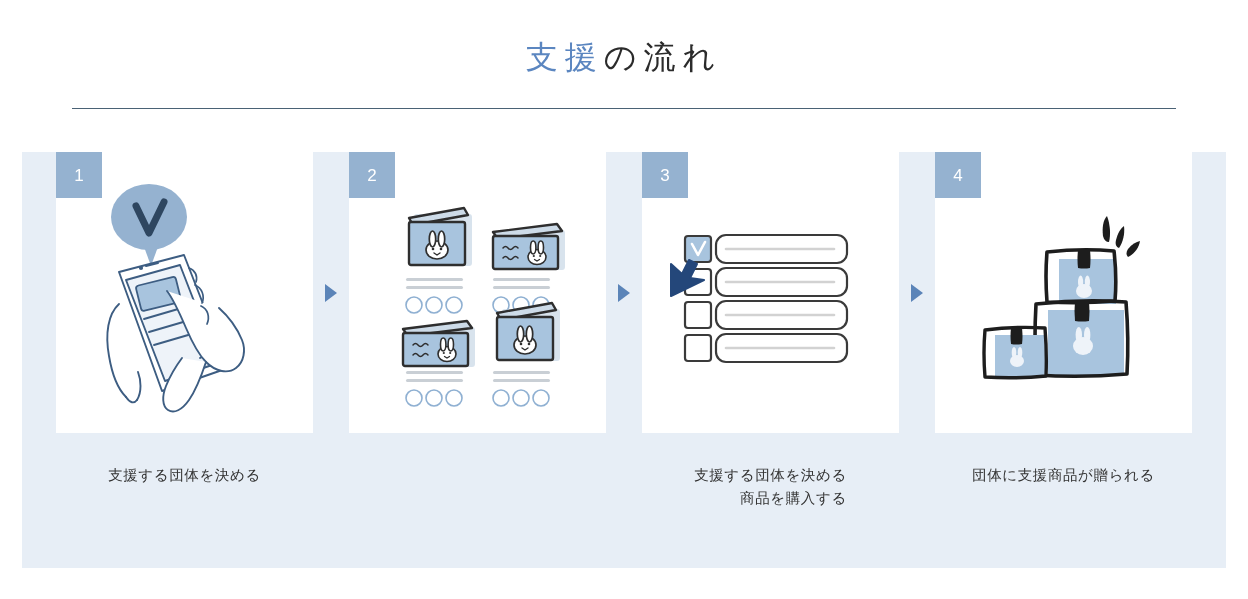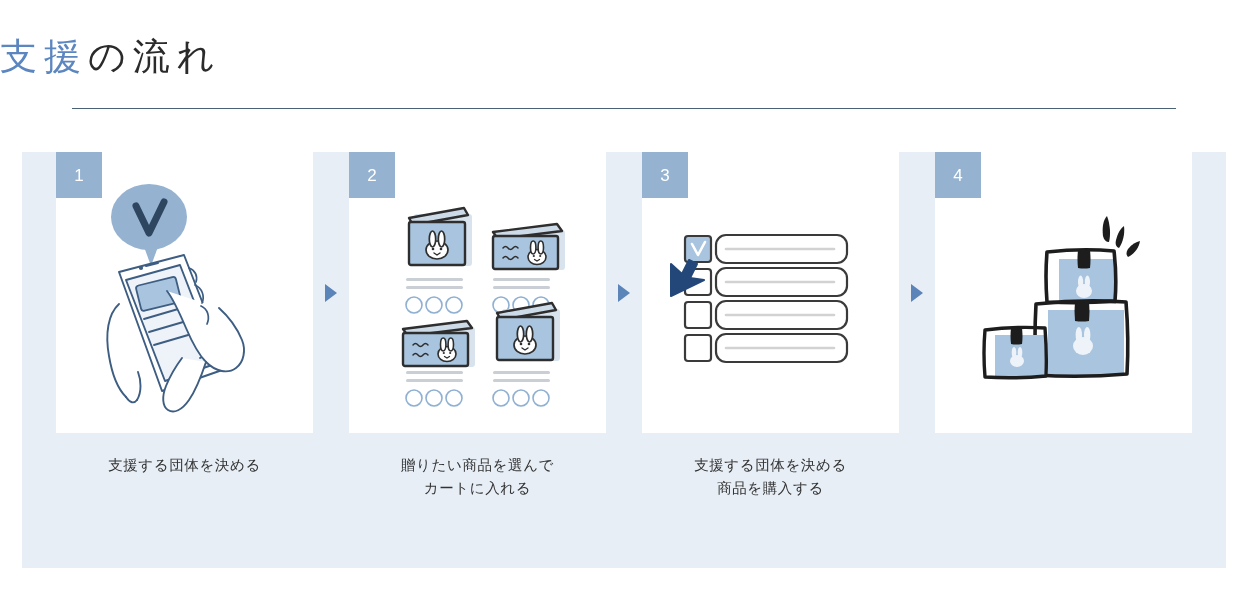--- a/index.html
+++ b/index.html
@@ -6,21 +6,22 @@
   body{
     width:1248px;height:599px;
     background:#ffffff;
     font-family:"Liberation Sans","DejaVu Sans",sans-serif;
     overflow:hidden;
     position:relative;
   }
   
   .page-title{
     position:absolute;left:0;top:34px;width:1248px;
-    font-size:37px;
+    text-align:center;
+    font-size:32px;
     letter-spacing:7px;
     font-weight:400;
     color:#2b2b2b;
     line-height:46px;
     white-space:pre;
   }
   .page-title .accent{color:#5b86c0;}
   .title-rule{
     position:absolute;left:72px;top:108px;width:1104px;height:1px;
     background:#4a6275;
@@ -52,25 +53,25 @@
     background:#95b2d0;
     color:#ffffff;
     font-size:17px;
     display:flex;align-items:center;justify-content:center;
     line-height:1;
   }
   .art{
     position:absolute;left:0;top:0;width:257px;height:281px;
   }
   .caption{
-    margin-top:21px;
+    margin-top:31px;
     font-size:14.5px;
     color:#333333;
     line-height:23px;
-    text-align:center;
+    text-align:right;
     letter-spacing:.6px;
     white-space:pre-line;
   }
   .sep{
     width:36px;
     height:281px;
     display:flex;align-items:center;justify-content:center;
     flex:0 0 auto;
   }
   .sep svg{display:block;}
@@ -201,22 +202,20 @@
 
             <use href="#boxWide" x="50" y="161"></use>
             <use href="#meta" x="57" y="219"></use>
 
             <use href="#boxTall" x="145" y="147"></use>
             <use href="#meta" x="144" y="219"></use>
           </svg>
         </div>
         <div class="badge">2</div>
       </div>
-      <div class="caption">贈りたい商品を選んで
-カートに入れる</div>
     </div>
 
     <div class="sep">
       <svg width="14" height="18" viewBox="0 0 14 18">
         <path d="M1 0 L13 9 L1 18 Z" fill="#5b84b8"></path>
       </svg>
     </div>
 
     <div class="step">
       <div class="card">
@@ -297,16 +296,17 @@
               <g transform="translate(82,205)">
                 <ellipse cx="0" cy="4" rx="7" ry="6" fill="#eef3f9"></ellipse>
                 <ellipse cx="-3" cy="-4.5" rx="2.3" ry="5.5" fill="#eef3f9"></ellipse>
                 <ellipse cx="3" cy="-4.5" rx="2.3" ry="5.5" fill="#eef3f9"></ellipse>
               </g>
             </g>
           </svg>
         </div>
         <div class="badge">4</div>
       </div>
+      <div class="caption">団体に支援商品が贈られる</div>
     </div>
 
   </div>
 </div>
 
 </body></html>

